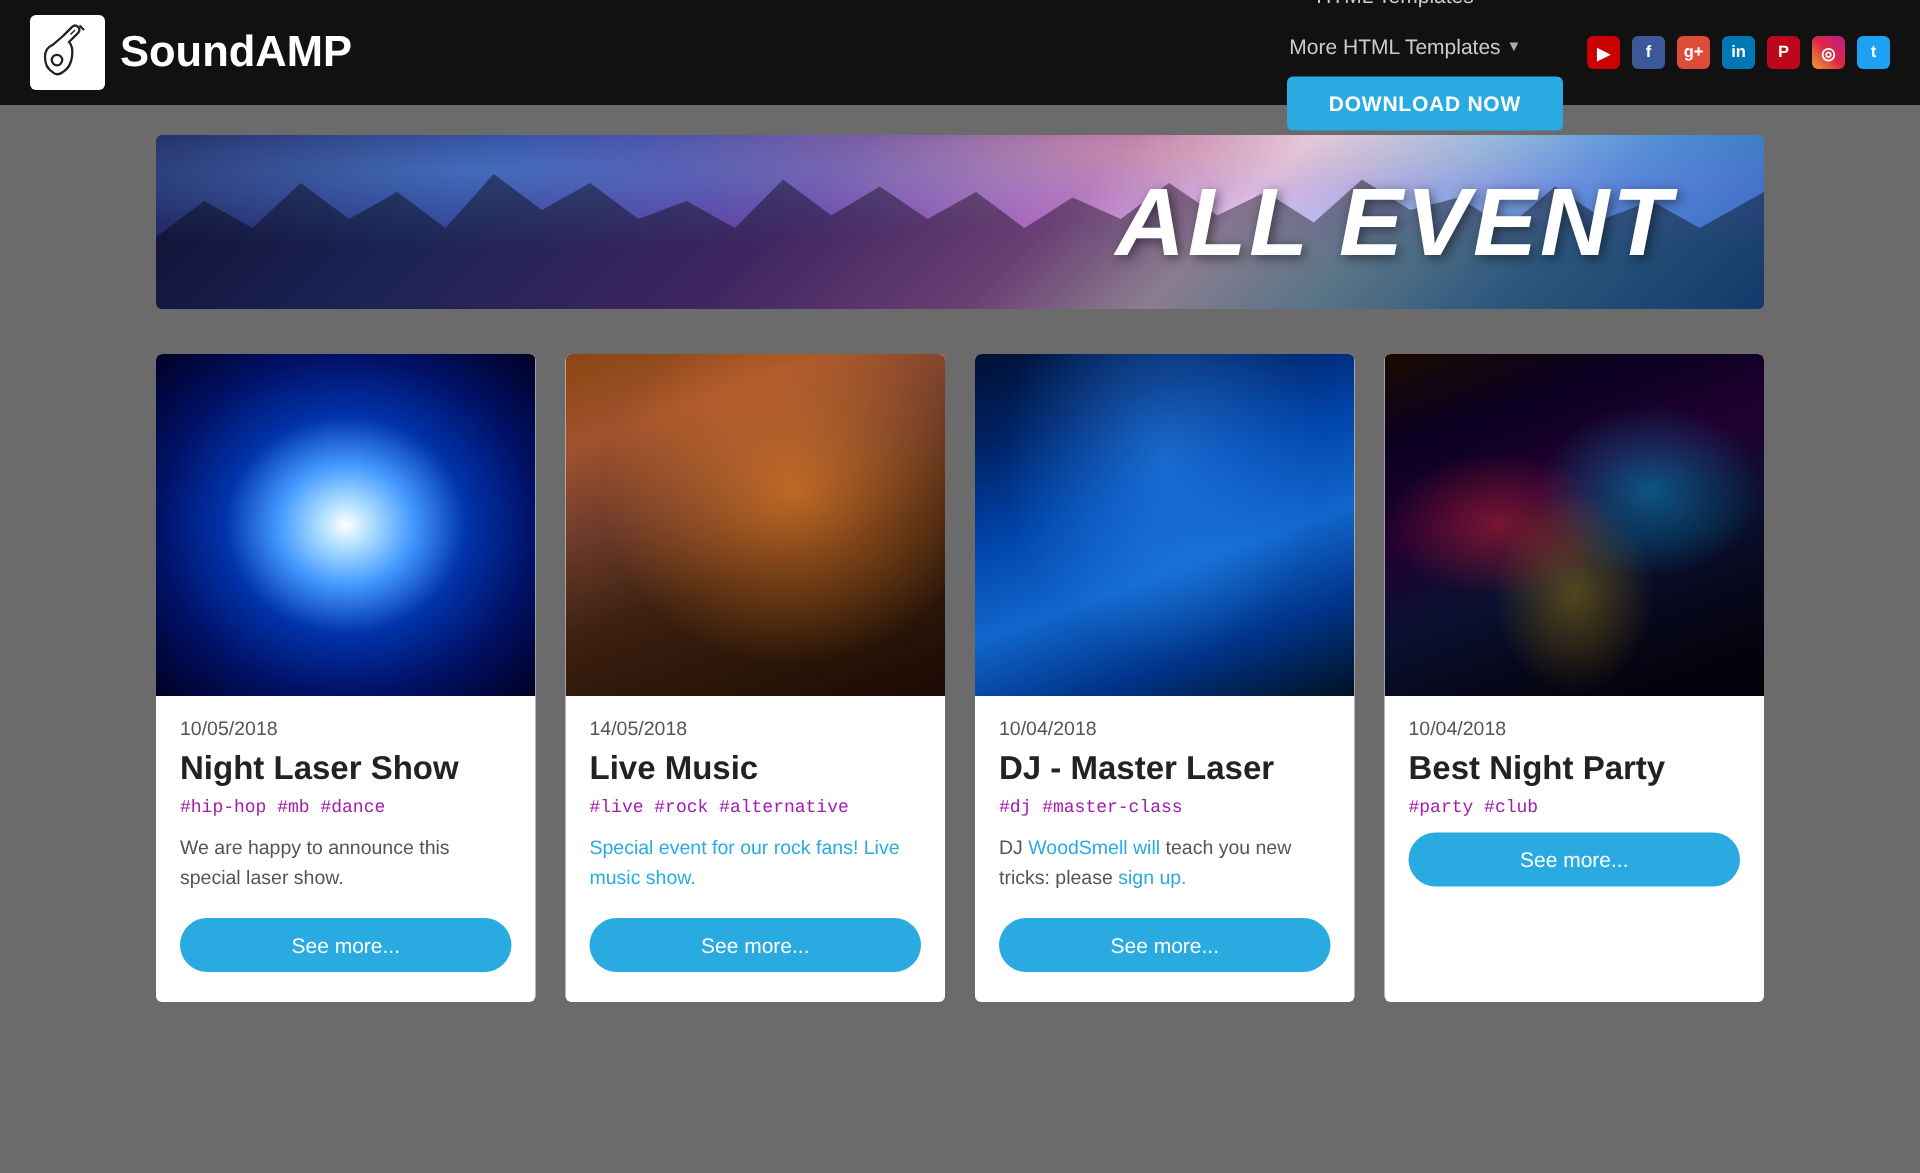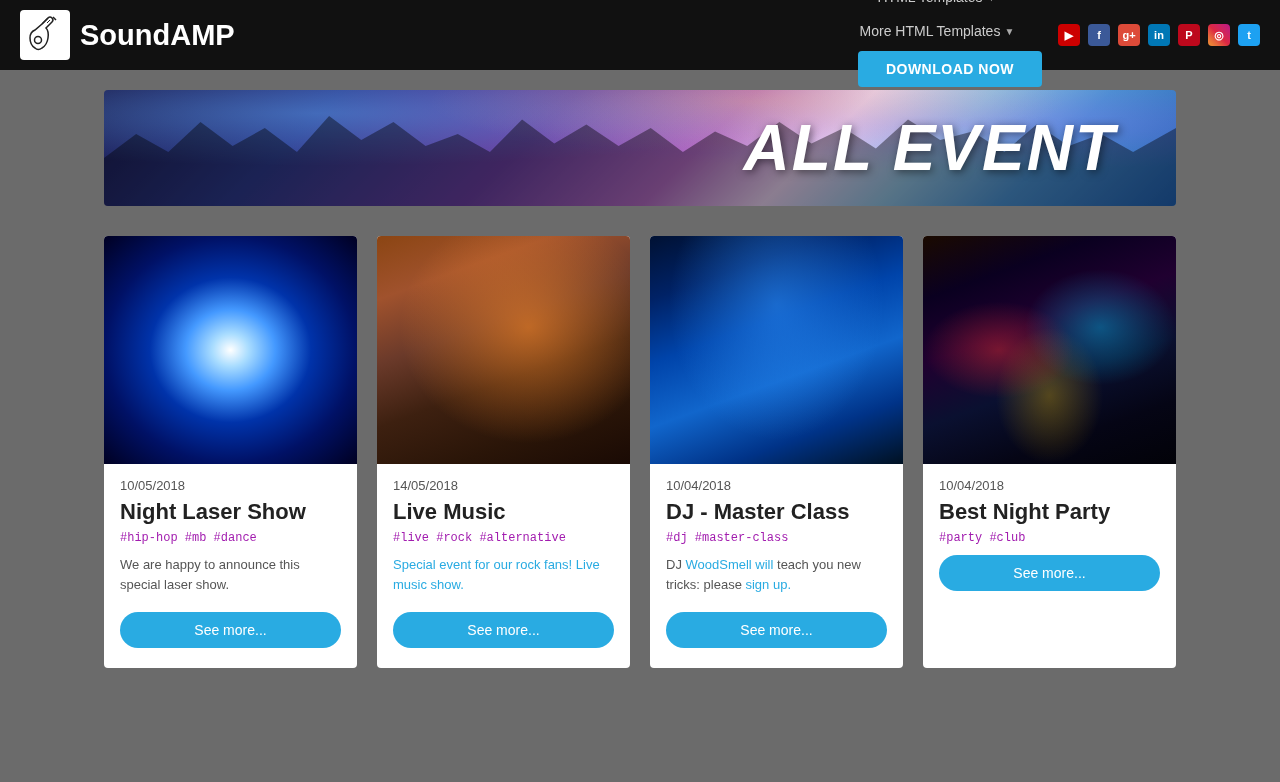--- a/index.html
+++ b/index.html
@@ -317,21 +317,21 @@
         <div class="event-description"><span class="link" style="color:#29abe2">Special event for our rock fans! Live music show.</span></div>
         <button class="event-see-more-btn">See more...</button>
       </div>
     </div>
     <div class="event-card">
       <div class="event-card-image">
         <div class="event-img-dj"></div>
       </div>
       <div class="event-card-body">
         <div class="event-date">10/04/2018</div>
-        <div class="event-title">DJ - Master Class</div>
+        <div class="event-title">DJ - Master Laser</div>
         <div class="event-tags">#dj #master-class</div>
         <div class="event-description">DJ <span class="link" style="color:#29abe2">WoodSmell will</span> teach you new tricks: please <span class="link" style="color:#29abe2">sign up.</span></div>
         <button class="event-see-more-btn">See more...</button>
       </div>
     </div>
     <div class="event-card">
       <div class="event-card-image">
         <div class="event-img-party"></div>
       </div>
       <div class="event-card-body">

